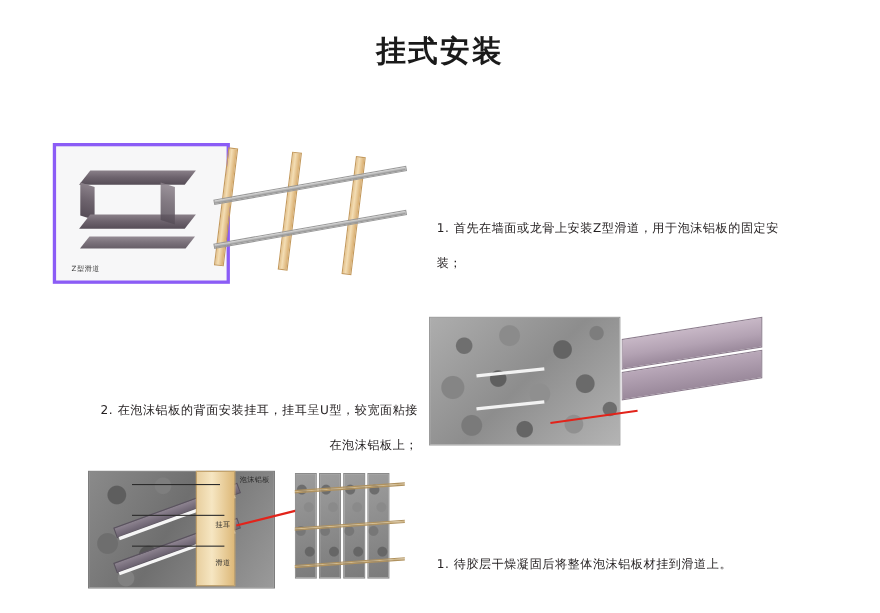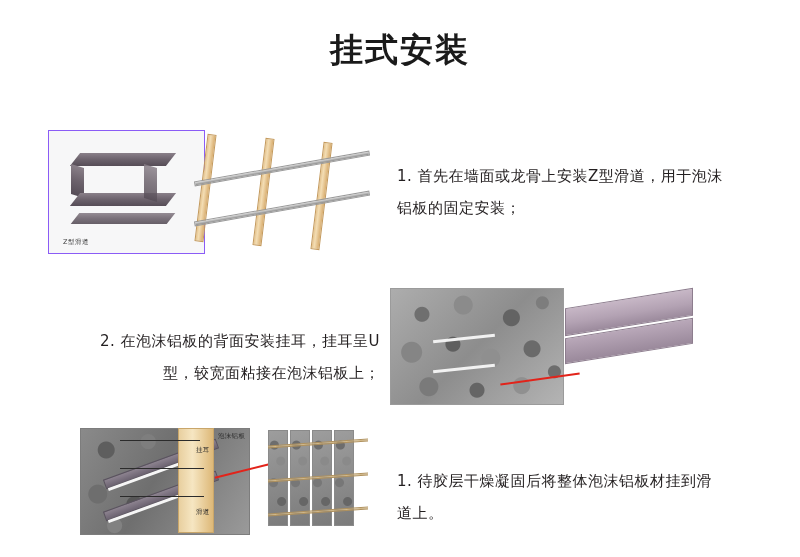--- a/index.html
+++ b/index.html
@@ -14,50 +14,51 @@
     color: #231f20;
     position: relative;
     overflow: hidden;
   }
   .page-title {
     position: absolute;
     top: 28px;
     left: 0;
     width: 800px;
     text-align: center;
-    font-size: 33px;
+    font-size: 27px;
     font-weight: bold;
     letter-spacing: 2px;
     color: #1a1a1a;
   }
 
   
   .step-text {
     position: absolute;
-    font-size: 15px;
+    font-size: 11px;
     line-height: 32px;
     color: #231f20;
     letter-spacing: 0.5px;
+    margin-top: 32px;
   }
   #step1-text { left: 397px; top: 160px; width: 330px; }
   #step2-text { left: 80px; top: 325px; width: 300px; text-align: right; }
   #step3-text { left: 397px; top: 465px; width: 330px; }
 
   
   .panel {
     position: absolute;
     overflow: hidden;
   }
   #z-profile-box {
     left: 48px;
     top: 130px;
     width: 155px;
     height: 122px;
     background: #f7f7f8;
-    border: 1px solid #8b5cf6;
+    border: 3px solid #8b5cf6;
   }
   #z-profile-box .zlabel {
     position: absolute;
     left: 14px;
     bottom: 6px;
     font-size: 6.5px;
     color: #3b3b3b;
     letter-spacing: .5px;
   }
   .zbar {
@@ -262,21 +263,21 @@
   <div class="white-bar" style="left:24px; top:40px; width:112px;"></div>
   <div class="slant-bar" style="left:20px; top:62px; width:120px;"></div>
   <div class="white-bar" style="left:24px; top:72px; width:112px;"></div>
 </div>
 <div id="detail-wood"></div>
 
 <div class="callout-line" style="left:120px; top:440px; width:80px;"></div>
 <div class="detail-label" style="left:196px; top:432px;margin-left:22px;">泡沫铝板</div>
 
 <div class="callout-line" style="left:120px; top:468px; width:84px;"></div>
-<div class="detail-label" style="left:196px; top:446px;text-align:center;">挂耳</div>
+<div class="detail-label" style="left:196px; top:473px;text-align:center;">挂耳</div>
 
 <div class="callout-line" style="left:120px; top:496px; width:84px;"></div>
 <div class="detail-label" style="left:196px; top:508px;">滑道</div>
 
 <div class="red-line" style="left:214px; top:470px; width:56px; transform:rotate(-14deg);"></div>
 
 <div class="panel" id="wall-assembly">
   <div class="wall-panel" style="left:0;"></div>
   <div class="wall-panel" style="left:22px;"></div>
   <div class="wall-panel" style="left:44px;"></div>

